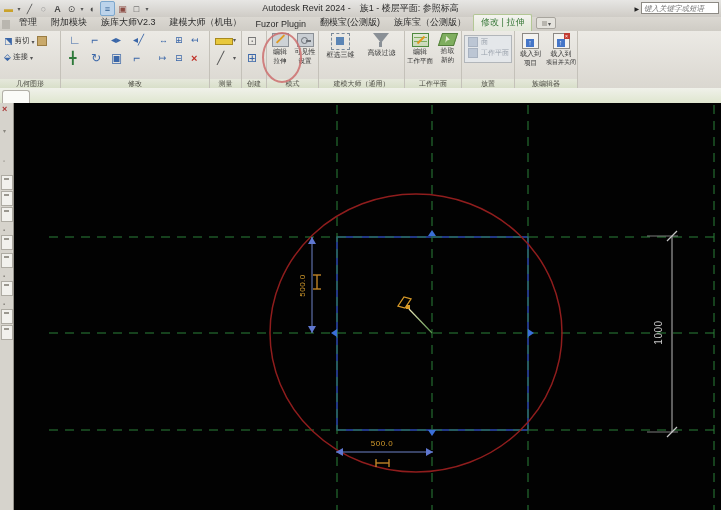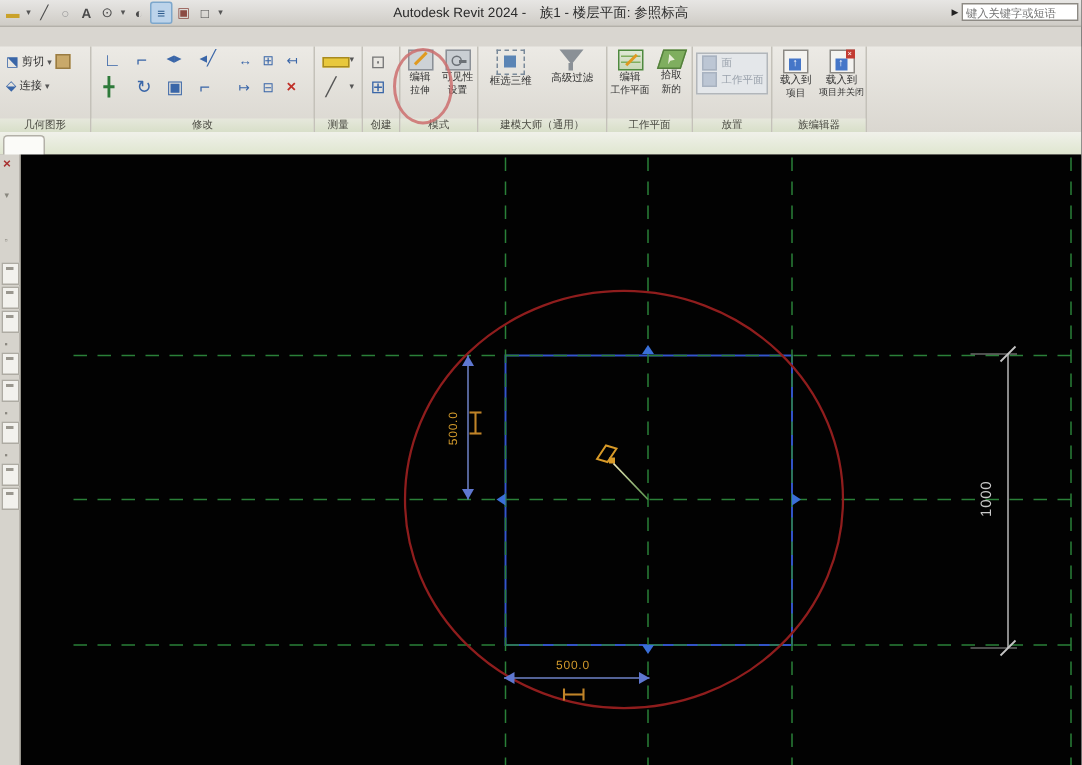--- a/index.html
+++ b/index.html
@@ -13,21 +13,21 @@
     background:linear-gradient(#e7e6e4,#cfccc6);border-bottom:1px solid #b4b1aa;}
   .qat{position:absolute;left:2px;top:1px;height:15px;display:flex;align-items:center;gap:1px;}
   .qat .qbtn{width:13px;height:13px;display:flex;align-items:center;justify-content:center;
     font-size:9px;color:#4a4a4a;border-radius:2px;}
   .qat .drop{width:6px;font-size:6px;color:#555;display:flex;align-items:center;justify-content:center;}
   .qbtn.hl{background:#bcd3ea;border:1px solid #7da7cc;}
   .title{position:absolute;left:100px;right:100px;top:0;height:17px;line-height:17px;
     text-align:center;font-size:9px;color:#2a2a2a;white-space:nowrap;overflow:hidden;}
   .search{position:absolute;right:2px;top:2px;display:flex;align-items:center;gap:2px;}
   .search .arrow{font-size:6px;color:#222;}
-  .search input{width:72px;height:10px;font-size:7.5px;color:#777;
+  .search input{width:72px;height:10px;font-size:7.5px;font-style:italic;color:#777;
     border:1px solid #8d8a84;background:#fff;padding:0 2px;
     font-family:"Liberation Sans","DejaVu Sans",sans-serif;}
 
   
   .tabrow{position:absolute;left:0;top:17px;width:721px;height:14px;
     background:linear-gradient(#dbd8d2,#cfccc5);border-bottom:1px solid #9cbe7e;
     display:flex;align-items:flex-end;}
   .tab{font-size:9px;color:#2b2b2b;padding:1px 7px 2px 7px;white-space:nowrap;}
   .tab.active{background:linear-gradient(#f4f3ef,#e2e7d8);color:#3a7a3a;
     border:1px solid #b3c795;border-bottom:none;border-radius:2px 2px 0 0;}
@@ -121,20 +121,35 @@
       <span class="qbtn">□</span>
       <span class="drop">▾</span>
     </div>
     <div class="title">Autodesk Revit 2024 -　族1 - 楼层平面: 参照标高</div>
     <div class="search">
       <span class="arrow">▶</span>
       <input placeholder="键入关键字或短语" style="">
     </div>
   </div>
 
+  <div class="tabrow">
+    <span class="tab-sliver"></span>
+    <span class="tab">管理</span>
+    <span class="tab">附加模块</span>
+    <span class="tab">族库大师V2.3</span>
+    <span class="tab">建模大师（机电）</span>
+    <span class="tab">Fuzor Plugin</span>
+    <span class="tab">翻模宝(公测版)</span>
+    <span class="tab">族库宝（公测版）</span>
+    <span class="tab active">修改 | 拉伸</span>
+    <span class="tab-ext">
+        <span style="width:5px;height:5px;background:#b8b5ae;display:inline-block"></span>
+        <span>▾</span>
+      </span>
+  </div>
 
   <div class="ribbon">
 
     <div class="panel" style="left:0;width:60px;">
       <div class="rowbtn" style="left:4px;top:5px;">
         <span class="ig sm">⬔</span>
         <span>剪切</span>
         <span style="font-size:6px;color:#555">▾</span>
         <span style="width:8px;height:8px;background:#c9a96a;border:1px solid #9a7c42;display:inline-block"></span>
       </div>

